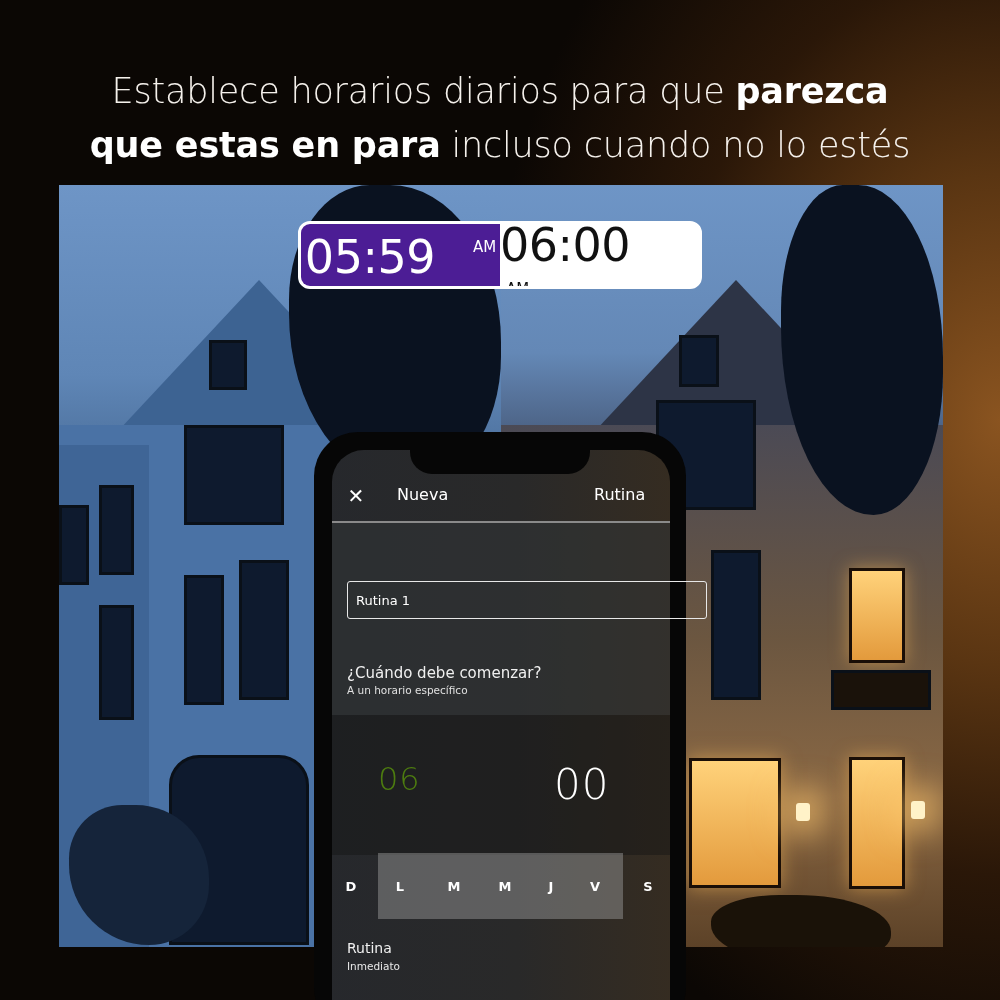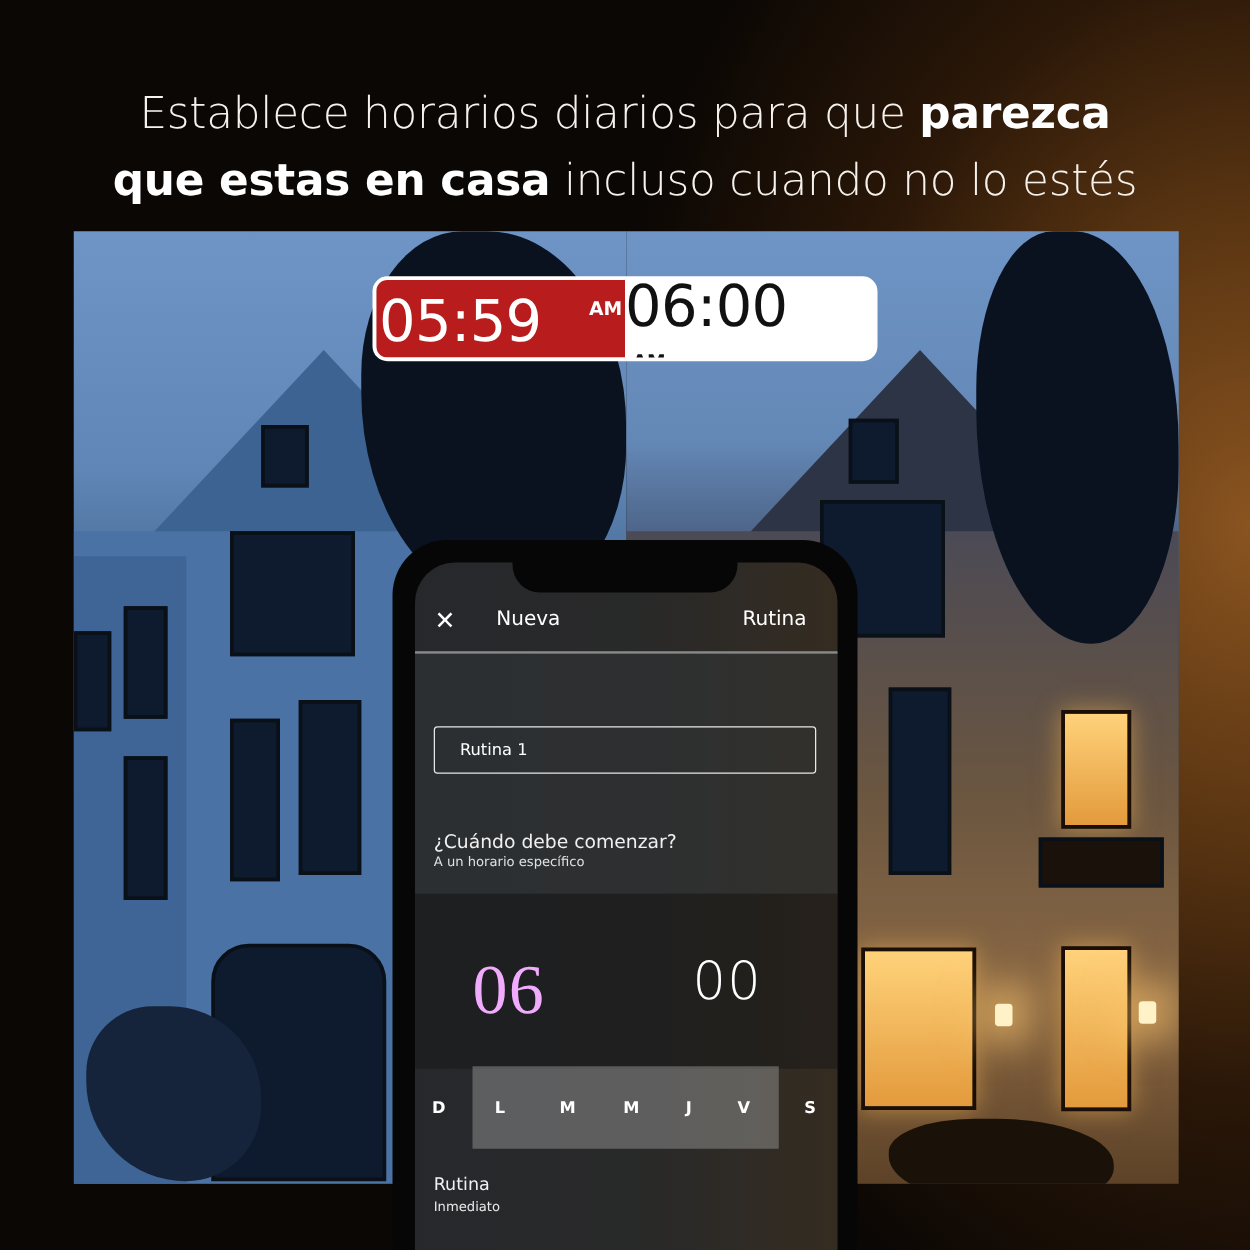--- a/index.html
+++ b/index.html
@@ -29,54 +29,54 @@
   .win { position:absolute; background:#0e1a2e; border:3px solid #0a1018; }
   .win.lit { background: linear-gradient(180deg,#ffd27a,#e39a3c); border-color:#1a0e06; box-shadow: 0 0 18px rgba(255,190,90,.5); }
 
   .hr-roof { position:absolute; left:95px; top:95px; width:0; height:0; border-left:140px solid transparent; border-right:140px solid transparent; border-bottom:150px solid #2d3446; }
   .hr-body { position:absolute; left:0; top:240px; width:442px; height:530px; background:linear-gradient(180deg,#4b4a55 0%,#6b5640 40%,#8a6844 70%,#5a4026 100%); }
   .lamp { position:absolute; width:14px; height:18px; background:#fff2c8; border-radius:3px; box-shadow:0 0 30px 14px rgba(255,200,110,.6); }
 
   
   .badge { position:absolute; left:298px; top:221px; width:404px; height:68px; border:3px solid #fff; border-radius:12px; overflow:hidden; display:flex; background:#fff; }
   .badge-half { flex:1; display:flex; align-items:flex-start; justify-content:center; padding-top:6px; }
-  .badge-half.dark { background:#b91c1c; color:#fff;gap:32px; }
+  .badge-half.dark { background:#4c1d95; color:#fff;gap:32px; }
   .badge-half.light { background:#fff; color:#111;flex-direction:column; }
   .badge-time { font-size:46px; font-weight:400; line-height:54px; letter-spacing:-0.5px; }
-  .badge-ampm { font-size:15px; margin-left:6px; margin-top:8px;font-weight:bold; }
+  .badge-ampm { font-size:15px; margin-left:6px; margin-top:8px; }
 
   
   .phone { position:absolute; left:314px; top:432px; width:372px; height:600px; background:#060606; border-radius:44px; }
   .screen { position:absolute; left:332px; top:450px; width:338px; height:560px; border-radius:32px 32px 0 0; overflow:hidden;
     background: linear-gradient(90deg, rgba(40,42,46,.95) 0%, rgba(44,44,44,.92) 55%, rgba(58,48,36,.9) 100%); }
   .notch { position:absolute; left:410px; top:432px; width:180px; height:42px; background:#060606; border-radius:0 0 22px 22px; }
   .appbar { position:absolute; left:332px; top:478px; width:338px; height:44px; }
   .close-icon { position:absolute; left:346px; top:484px; width:20px; height:24px; font-size:20px; line-height:24px; color:#fff; text-align:center; }
   .nav-title { position:absolute; left:397px; top:485px; font-size:16px; color:#fff; }
   .save-btn { position:absolute; left:594px; top:485px; font-size:16px; color:#fff; }
   .divider { position:absolute; left:332px; top:521px; width:338px; height:2px; background:#8a8a8a; }
   .section-mid { position:absolute; left:332px; top:523px; width:338px; height:192px; background:rgba(50,52,54,.55); }
-  .name-input { position:absolute; left:347px; top:581px; width:306px; height:38px; border:1.5px solid #e8e8e8; border-radius:3px; background:transparent; color:#fff; font-size:13px; padding-left:20px; line-height:35px; font-family:"DejaVu Sans", sans-serif; }
+  .name-input { position:absolute; left:347px; top:581px; width:360px; height:38px; border:1.5px solid #e8e8e8; border-radius:3px; background:transparent; color:#fff; font-size:13px; padding-left:8px; line-height:35px; font-family:"DejaVu Sans", sans-serif; }
   .when-label { position:absolute; left:347px; top:664px; font-size:15px; color:#f0f0f0; }
   .when-sub { position:absolute; left:347px; top:684px; font-size:10.5px; color:#e0e0e0; }
   .time-section { position:absolute; left:332px; top:715px; width:338px; height:140px; background:rgba(20,20,20,.45); }
-  .hour { position:absolute; left:378px; top:760px; font-size:56px; font-weight:200; color:#f0abfc; letter-spacing:1px;font-family:Liberation Serif, serif; }
+  .hour { position:absolute; left:378px; top:760px; font-size:32px; font-weight:200; color:#4d7c0f; letter-spacing:1px; }
   .minute { position:absolute; left:554px; top:760px; font-size:42px; font-weight:200; color:#fff; letter-spacing:1px; }
   .days { position:absolute; left:332px; top:853px; width:338px; height:66px; }
   .days-active-bg { position:absolute; left:378px; top:853px; width:245px; height:66px; background:rgba(160,160,160,.45); }
   .day { position:absolute; top:879px; width:26px; text-align:center; font-size:13px; font-weight:700; color:#fff; }
   .off-label { position:absolute; left:347px; top:940px; font-size:14px; color:#f0f0f0; }
   .off-sub { position:absolute; left:347px; top:960px; font-size:10.5px; color:#e8e8e8; }
 </style>
 </head>
 <body>
 
 <div class="headline">
   <div><span>Establece horarios diarios para que </span><b>parezca</b></div>
-  <div><b>que estas en casa</b><span> incluso cuando no lo estés</span></div>
+  <div><b>que estas en para</b><span> incluso cuando no lo estés</span></div>
 </div>
 
 <div class="photo left">
   <div class="hl-roof"></div>
   <div class="hl-body"></div>
   <div class="hl-side"></div>
   <div class="tree-dark" style="left:230px;top:0;width:212px;height:300px;"></div>
   <div class="win" style="left:150px;top:155px;width:38px;height:50px;"></div>
   <div class="win" style="left:125px;top:240px;width:100px;height:100px;"></div>
   <div class="win" style="left:0;top:320px;width:30px;height:80px;"></div>

